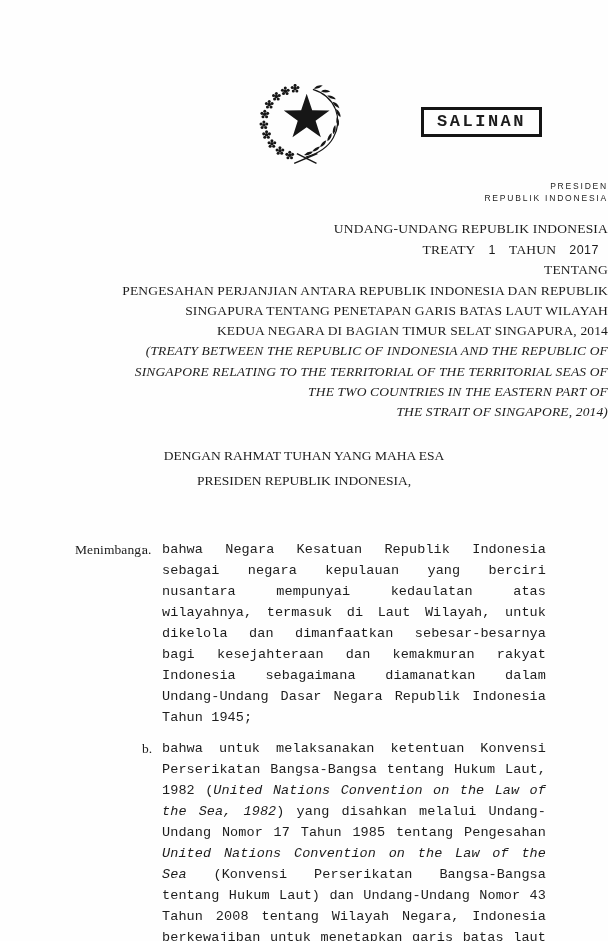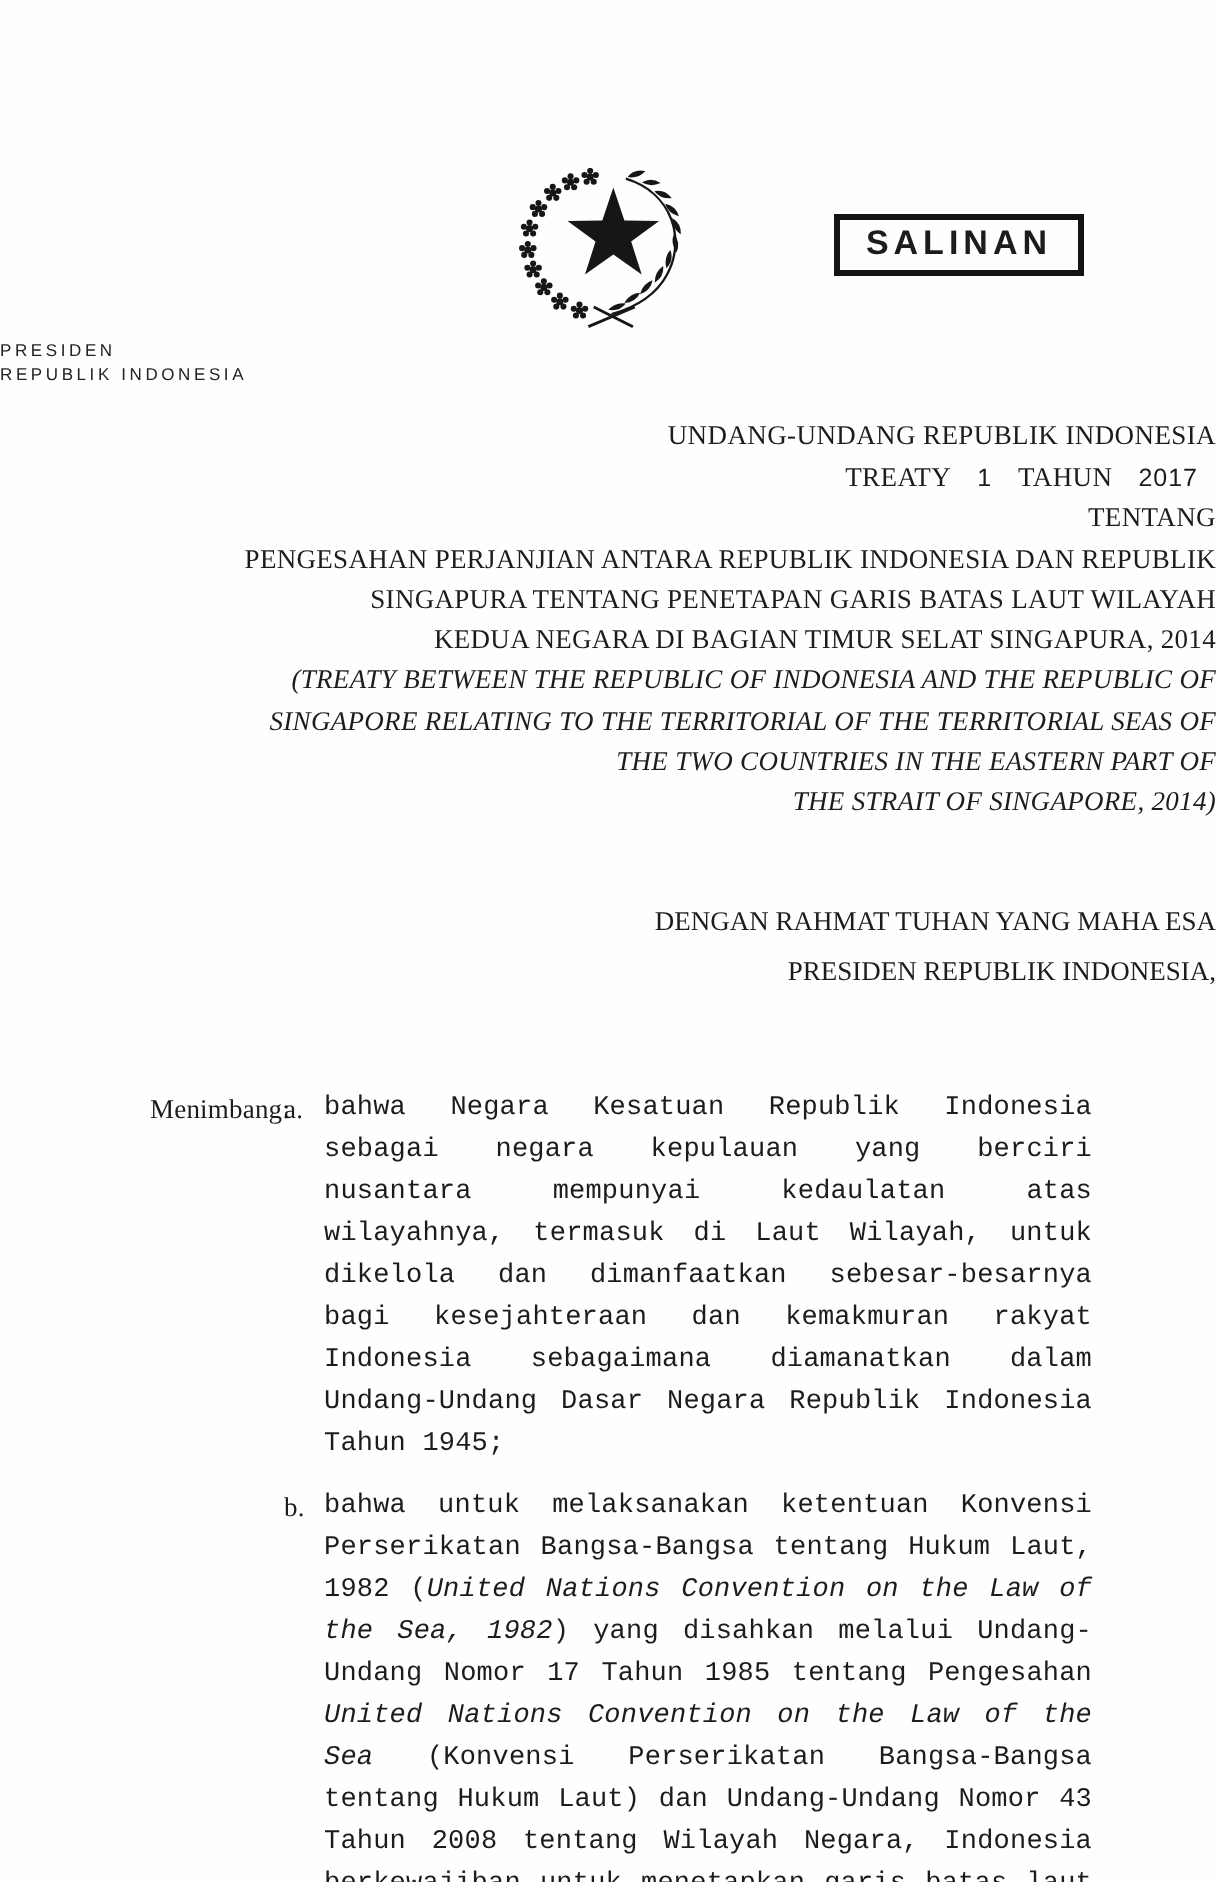--- a/index.html
+++ b/index.html
@@ -6,37 +6,37 @@
   .page{
     width:608px;height:941px;background:#fefefe;position:relative;
     margin:0 auto;overflow:hidden;color:#1c1c1c;
     font-family:"Liberation Serif", serif;
   }
   
   .salinan-box{
     position:absolute;top:107px;right:66px;
     border:3px solid #141414;padding:2px 13px 3px 13px;
     font-weight:bold;font-size:17px;letter-spacing:2.5px;
-    font-family:Liberation Sans, sans-serif;
+    font-family:Liberation Mono, monospace;
   }
   .emblem{display:block;margin:84px auto 0 auto;width:112px;height:82px;}
   .letterhead{
-    text-align:left;margin-top:3px;
+    text-align:right;margin-top:14px;
     font-family:"Liberation Sans", sans-serif;
     font-size:8.5px;letter-spacing:1.8px;line-height:12px;color:#222;
   }
   
   .title-block{text-align:right;margin-top:15px;font-size:13.5px;line-height:20.5px;letter-spacing:.2px;}
   .nomor-line .num{font-family:"Liberation Sans", sans-serif;font-size:12.5px;margin:0 9px;letter-spacing:.5px;}
   .nomor-line .lbl{margin:0 4px;}
   
   .subject{text-align:right;font-size:13.5px;line-height:20.3px;letter-spacing:.15px;margin-top:0;padding-left:29px;}
   .subject .en{font-style:italic;}
   
-  .preamble{text-align:right;font-size:13.5px;margin-top:39px;line-height:20px;}
+  .preamble{text-align:center;font-size:13.5px;margin-top:23px;line-height:20px;}
   .preamble .authority{margin-top:5px;}
   
   .considerations{
     display:flex;margin:48px 62px 0 75px;
     font-size:13.5px;line-height:21px;letter-spacing:.1px;
   }
   .consider-label{width:67px;flex:none;}
   .consider-items{flex:1;}
   .consider-item{display:flex;}
   .consider-item + .consider-item{margin-top:10px;}

